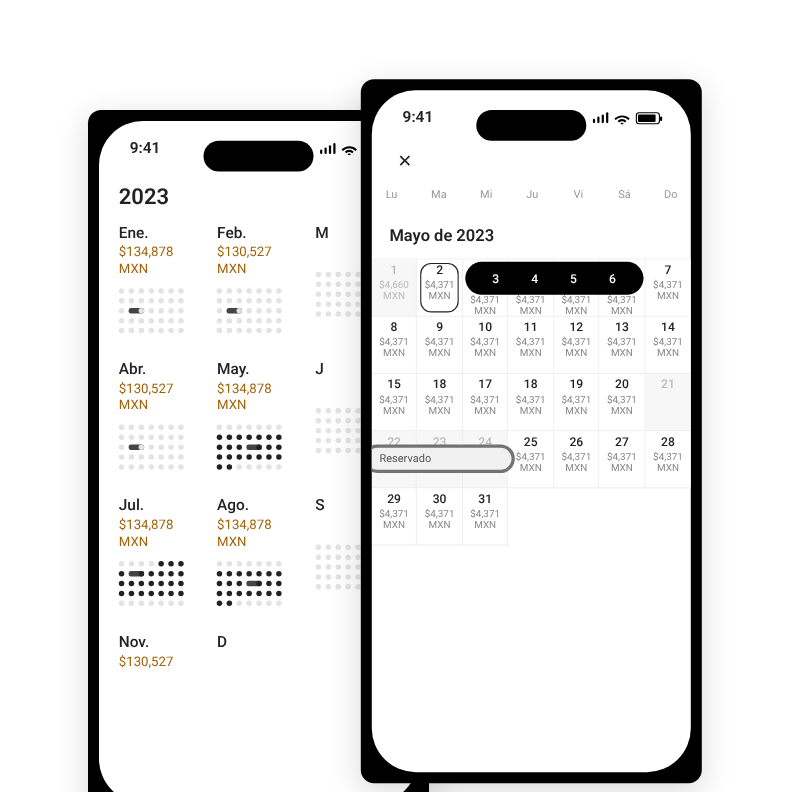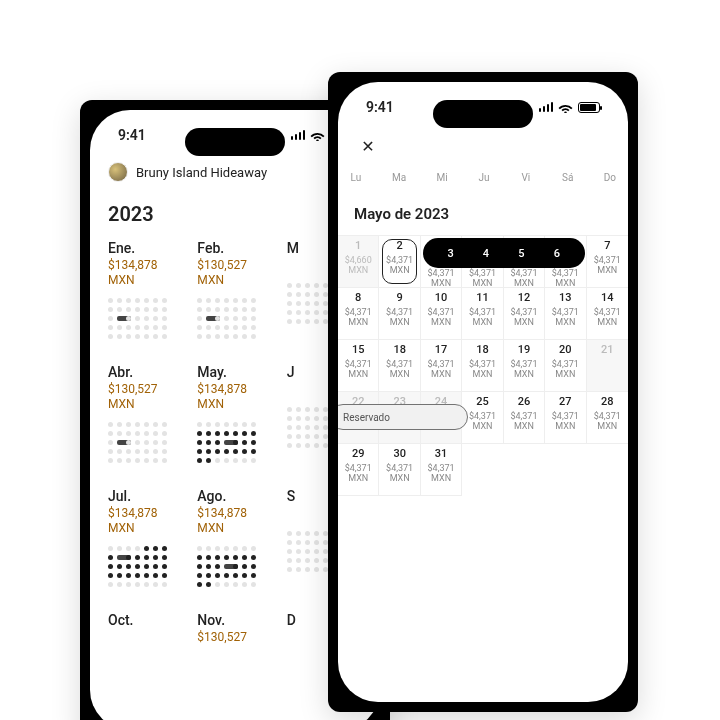--- a/index.html
+++ b/index.html
@@ -193,21 +193,21 @@
   }
   .sel-pill span { flex:1; text-align:center;}
 
   .cell.sel .dnum { visibility:hidden; }
   .cell.sel .dprice, .cell.sel .dcur { position:relative; top:13px; }
 
   .reserved-pill {
     position:absolute;
     height: 26px;
     background:#f1f1f1;
-    border: 1px solid #737373;
+    border: 3px solid #737373;
     border-radius: 14px;
     display:flex; align-items:center;
     font-size: 10px; color:#555;
     padding: 0 12px;
     z-index: 2;
   }
 
   
   .sheet {
     position:absolute;
@@ -270,24 +270,20 @@
           <svg width="15" height="11" viewBox="0 0 15 11">
               <path d="M7.5 9.5a1.3 1.3 0 100 2.6 1.3 1.3 0 000-2.6zm0-3.3c-1.6 0-3 .7-4 1.8l1.3 1.3a3.8 3.8 0 015.4 0l1.3-1.3a5.6 5.6 0 00-4-1.8zm0-3.3c-2.8 0-5.3 1.2-7 3l1.3 1.3a7.7 7.7 0 0111.4 0L14.5 6a9.5 9.5 0 00-7-3z" fill="#000"></path>
             </svg>
         </span>
         <span class="icon-battery">
             <div></div>
           </span>
       </span>
     </div>
 
-    <div class="left-header">
-      <div class="avatar"></div>
-      <span>Bruny Island Hideaway</span>
-    </div>
 
     <div class="year-heading">2023</div>
 
     <div class="month-grid">
 
       <div class="month-cell">
         <div class="month-name">Ene.</div>
         <div class="month-price"><span>$134,878</span><br><span>MXN</span></div>
         <div class="mini-cal">
             <span></span>
@@ -651,24 +647,20 @@
             <span></span>
             <span></span>
             <span></span>
             <span></span>
             <span></span>
             <span></span>
             <span></span>
           </div>
       </div>
 
-      <div class="month-cell">
-        <div class="month-name">Oct.</div>
-        <div class="month-price">&nbsp;</div>
-      </div>
       <div class="month-cell">
         <div class="month-name">Nov.</div>
         <div class="month-price"><span>$130,527</span></div>
       </div>
       <div class="month-cell cut">
         <div class="month-name">D</div>
       </div>
     </div>
   </div>
 </div>

